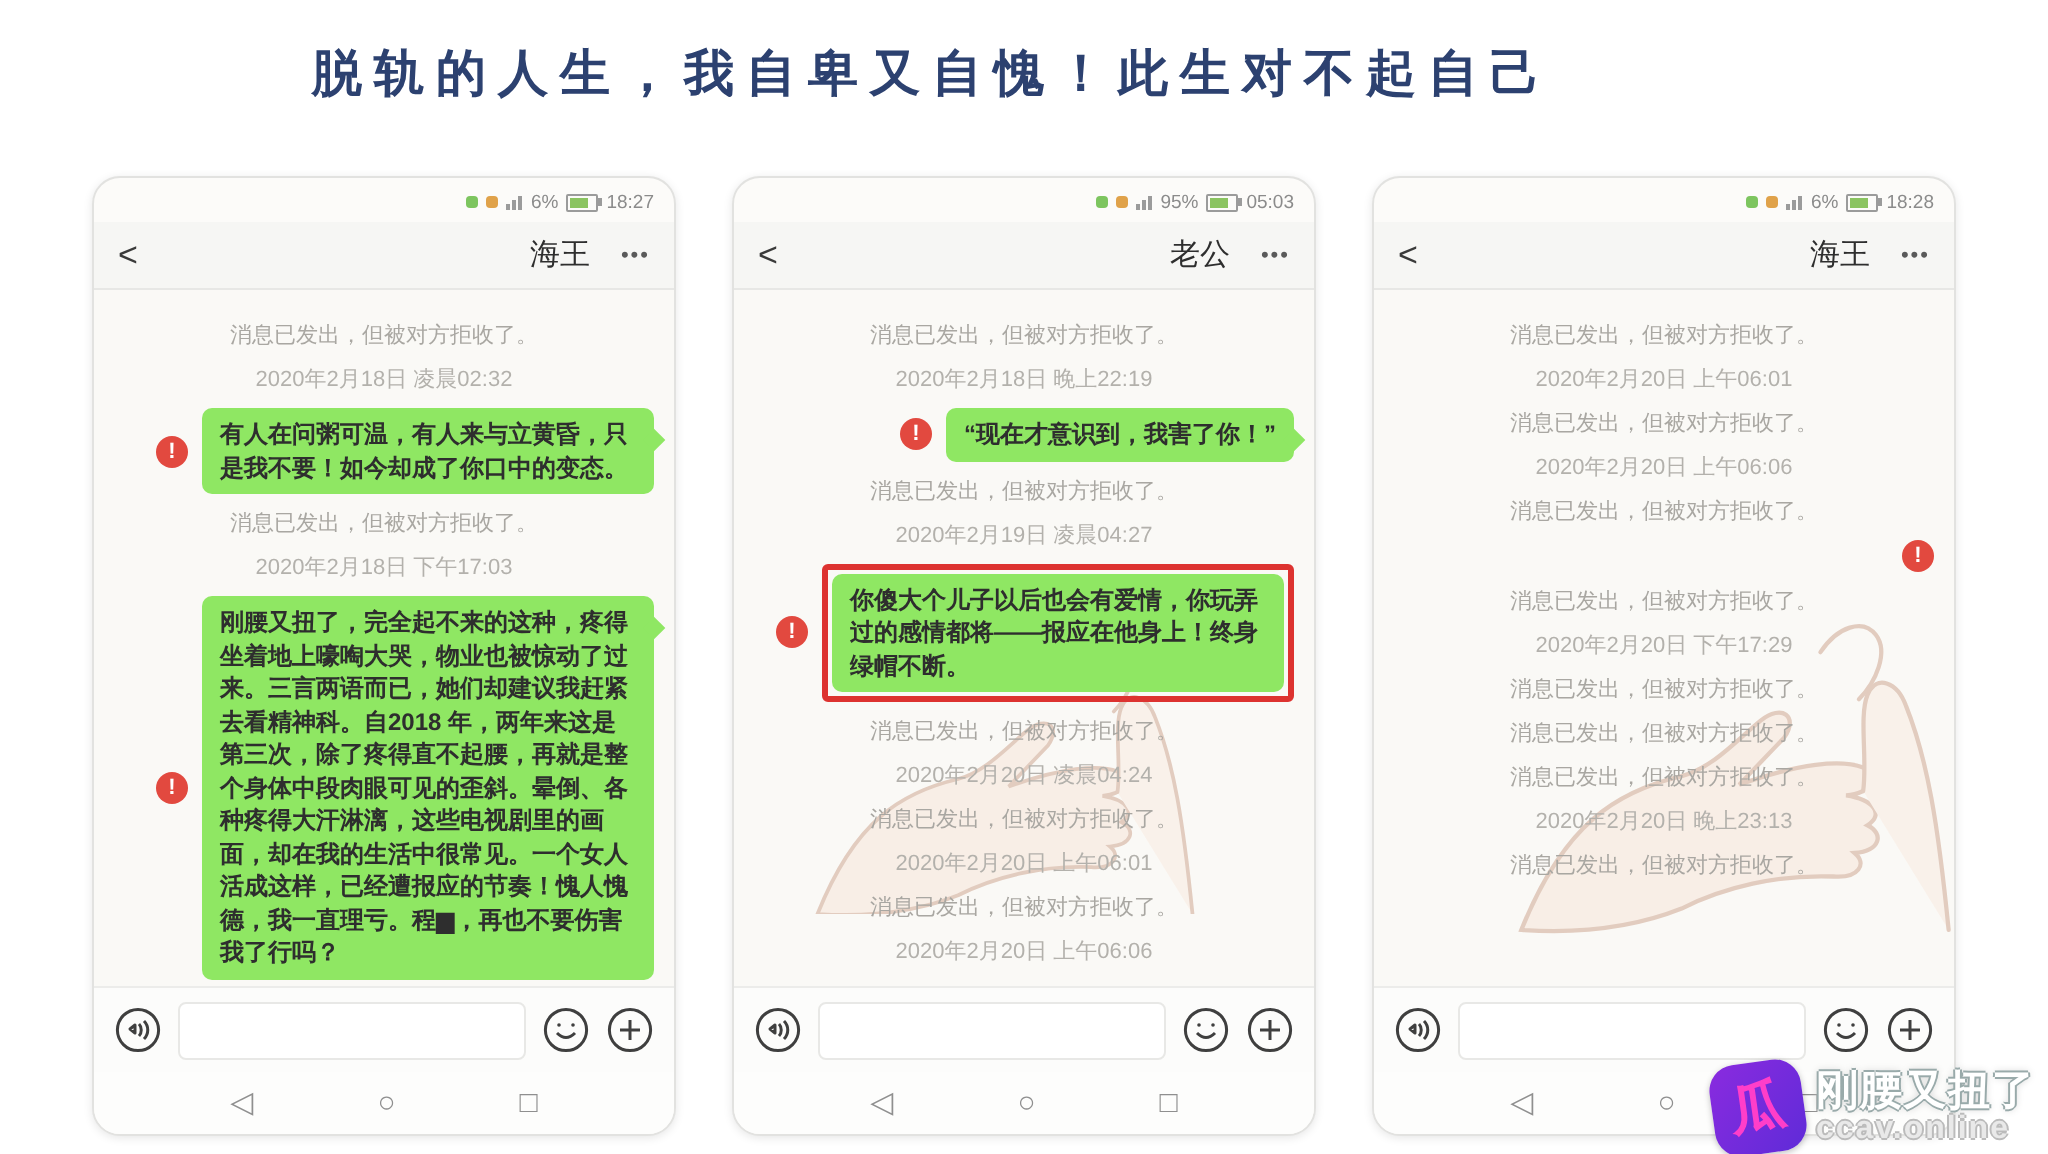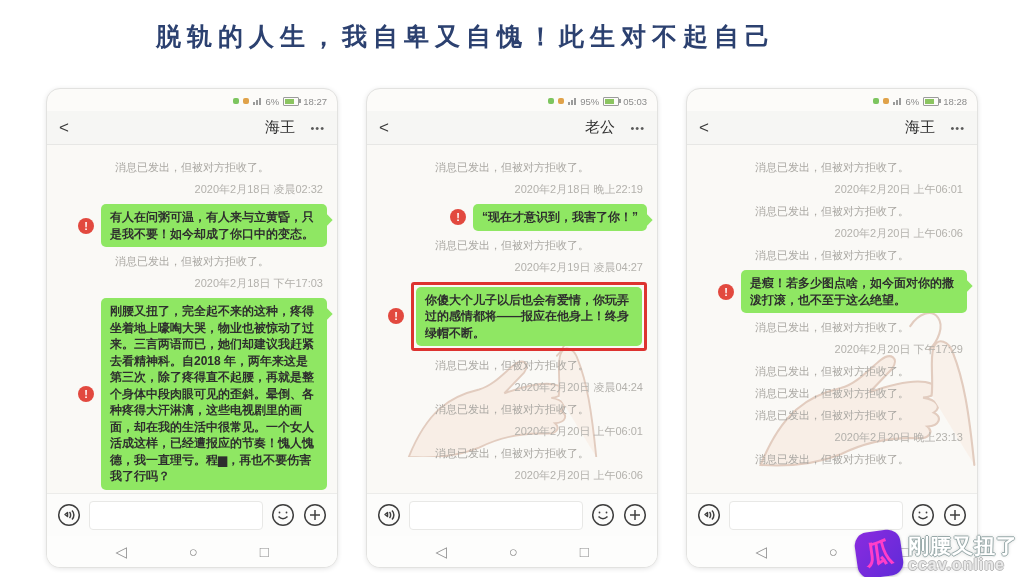--- a/index.html
+++ b/index.html
@@ -32,21 +32,21 @@
   .batt i{position:absolute;left:1px;top:1px;bottom:1px;width:60%;background:#8bc460;display:block;}
   
   .navbar{height:33px;background:#f6f6f4;border-bottom:1px solid #e7e7e5;
     display:flex;align-items:center;padding:0 12px;flex:0 0 auto;}
   .back{font-size:17px;color:#3a3a3a;width:30px;cursor:default;}
   .chat-title{flex:1;text-align:right;font-size:15px;color:#2e2e2e;}
   .more{width:30px;text-align:right;font-size:11px;color:#5a5a5a;letter-spacing:1px;}
   
   .chat{flex:1;background:#faf9f6;padding:8px 10px 4px 10px;position:relative;overflow:hidden;}
   .sys{position:relative;z-index:2;text-align:center;font-size:11px;color:#a9a7a2;margin:7px 4px;}
-  .sys.time{color:#b3b1ac;text-align:right;}
+  .sys.time{color:#b3b1ac;}
   .brow{position:relative;z-index:2;display:flex;align-items:center;justify-content:flex-end;gap:7px;margin:6px 0 6px 2px;}
   .err{flex:0 0 auto;width:16px;height:16px;border-radius:50%;background:#e2493f;color:#fff;
     font-size:11px;font-weight:bold;line-height:16px;text-align:center;}
   .bubble{background:#8fe763;border-radius:5px;padding:5px 9px;max-width:208px;
     font-size:12px;line-height:16.5px;color:#2e2e2e;font-weight:600;position:relative;}
   .bubble::after{content:"";position:absolute;right:-4px;top:12px;width:8px;height:8px;
     background:#8fe763;transform:rotate(45deg);}
   .redbox{border:3px solid #dd3330;border-radius:3px;padding:2px;background:transparent;}
   .redbox .bubble::after{display:none;}
   
@@ -241,21 +241,20 @@
           <path d="M150 30 C158 18 170 14 176 22 C182 30 176 44 168 52" fill="none"></path>
         </g>
       </svg>
     <div class="sys">消息已发出，但被对方拒收了。</div>
         <div class="sys time">2020年2月20日 上午06:01</div>
         <div class="sys">消息已发出，但被对方拒收了。</div>
         <div class="sys time">2020年2月20日 上午06:06</div>
         <div class="sys">消息已发出，但被对方拒收了。</div>
         <div class="brow">
           <span class="err">!</span>
-          <div class="bubble">是瘕！若多少图点啥，如今面对你的撒泼打滚，也不至于这么绝望。</div>
         </div>
         <div class="sys">消息已发出，但被对方拒收了。</div>
         <div class="sys time">2020年2月20日 下午17:29</div>
         <div class="sys">消息已发出，但被对方拒收了。</div>
         <div class="sys">消息已发出，但被对方拒收了。</div>
         <div class="sys">消息已发出，但被对方拒收了。</div>
         <div class="sys time">2020年2月20日 晚上23:13</div>
         <div class="sys">消息已发出，但被对方拒收了。</div>
       </div>
     <div class="inputbar">

